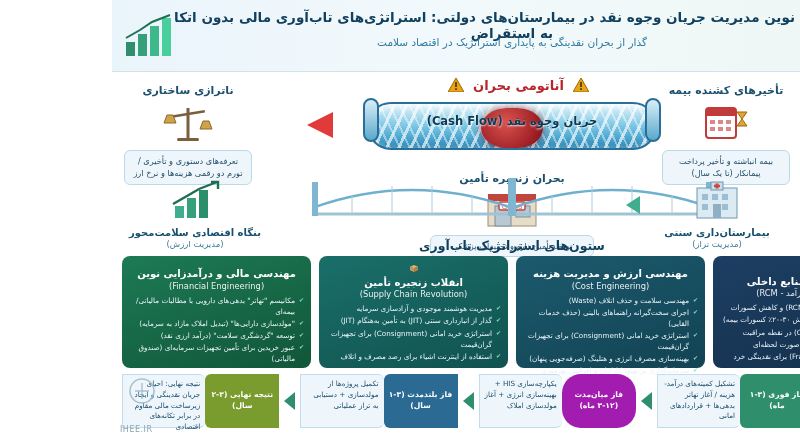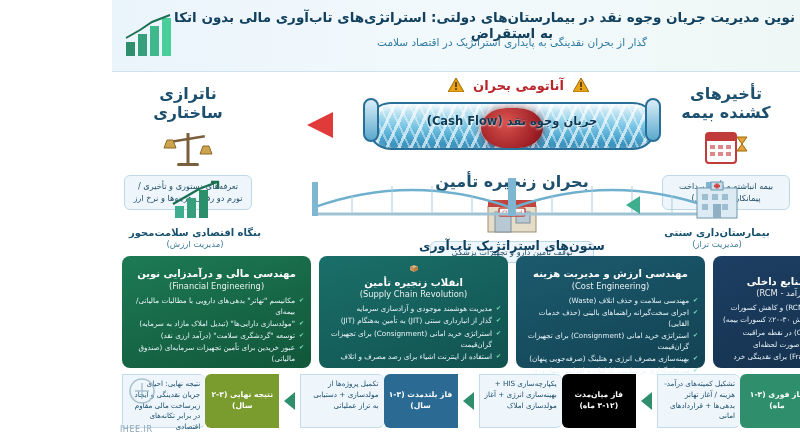--- a/index.html
+++ b/index.html
@@ -76,21 +76,21 @@
 
   .arrow-in {
     position:absolute; top:112px; width:0; height:0;
     border-top:13px solid transparent; border-bottom:13px solid transparent;
   }
   .arrow-in.left  { left:195px;  border-right:26px solid #e03a3a; }
   .arrow-in.right { right:195px; border-left:26px solid #e03a3a; }
 
   
   .cause { position:absolute; width:128px; text-align:center; }
-  .cause .ct { font-size:16px; font-weight:bold; color:#1d4f6e; margin-bottom:3px; }
+  .cause .ct { font-size:11px; font-weight:bold; color:#1d4f6e; margin-bottom:3px; }
   .cause .cb {
     font-size:8.2px; color:#24506b; line-height:1.5;
     background:#eef6fb; border:1px solid #bcd9e8; border-radius:6px; padding:4px 5px;
   }
   .c-right { top:84px; right:10px; }
   .c-left  { top:84px; left:12px; }
   .c-mid-l { top:166px; left:148px; width:120px; }
 
   .cal-icon { width:46px; height:40px; margin:2px auto 4px; }
   .scale-icon { width:50px; height:42px; margin:2px auto 2px; }
@@ -158,21 +158,21 @@
     width:74px; border-radius:6px 0 0 6px; color:#fff; font-size:7.6px;
     display:flex; align-items:center; justify-content:center; text-align:center;
     line-height:1.4; padding:2px; font-weight:bold;
   }
   .phase-body {
     flex:1; background:#eef6fb; border:1px solid #c2dced; border-right:0;
     border-radius:0 6px 6px 0; font-size:7.2px; color:#1d4f6e;
     padding:4px 5px; line-height:1.5;
   }
   .t1 { background:#2f8f6d; }
-  .t2 { background:#000000; }
+  .t2 { background:#a21caf;border-radius:19px; }
   .t3 { background:#2a6a93; }
   .t4 { background:#7a9b2e; }
   .chev {
     align-self:center; width:0; height:0;
     border-top:9px solid transparent; border-bottom:9px solid transparent;
     border-right:11px solid #2f8f6d; margin:0 1px;
   }
 
   .footer-brand {
     position:absolute; bottom:2px; left:8px; font-size:8px; color:#8aa4b4; letter-spacing:.5px;
@@ -355,21 +355,21 @@
         <rect x="5" y="13" width="20" height="5" fill="#f0c25e"></rect>
         <ellipse cx="15" cy="18" rx="10" ry="3.6" fill="#ffd77a"></ellipse>
       </svg>
       <div class="p-head">مهندسی ارزش و مدیریت هزینه</div>
       <div class="p-sub">(Cost Engineering)</div>
       <ul class="p-list">
         <li>مهندسی سلامت و حذف اتلاف (Waste)</li>
         <li>اجرای سخت‌گیرانه راهنماهای بالینی (حذف خدمات القایی)</li>
         <li>استراتژی خرید امانی (Consignment) برای تجهیزات گران‌قیمت</li>
         <li>بهینه‌سازی مصرف انرژی و هتلینگ (صرفه‌جویی پنهان)</li>
-        <li>سرمایه‌گذاری بر سلامت کارکنان و افزایش پنهان‌وری</li>
+        <li>سرمایه‌گذاری بر بهبود کارکنان و افزایش بهره‌وری</li>
       </ul>
     </div>
 
     <div class="pillar p3">
       <svg class="p-icon" viewBox="0 0 30 26">
         <path d="M15 3 L27 8 L15 13 L3 8 Z" fill="#e0b07a"></path>
         <path d="M3 8 V19 L15 24 V13 Z" fill="#c9945c"></path>
         <path d="M27 8 V19 L15 24 V13 Z" fill="#b5803f"></path>
       </svg>
       <div class="p-head">انقلاب زنجیره تأمین</div>

